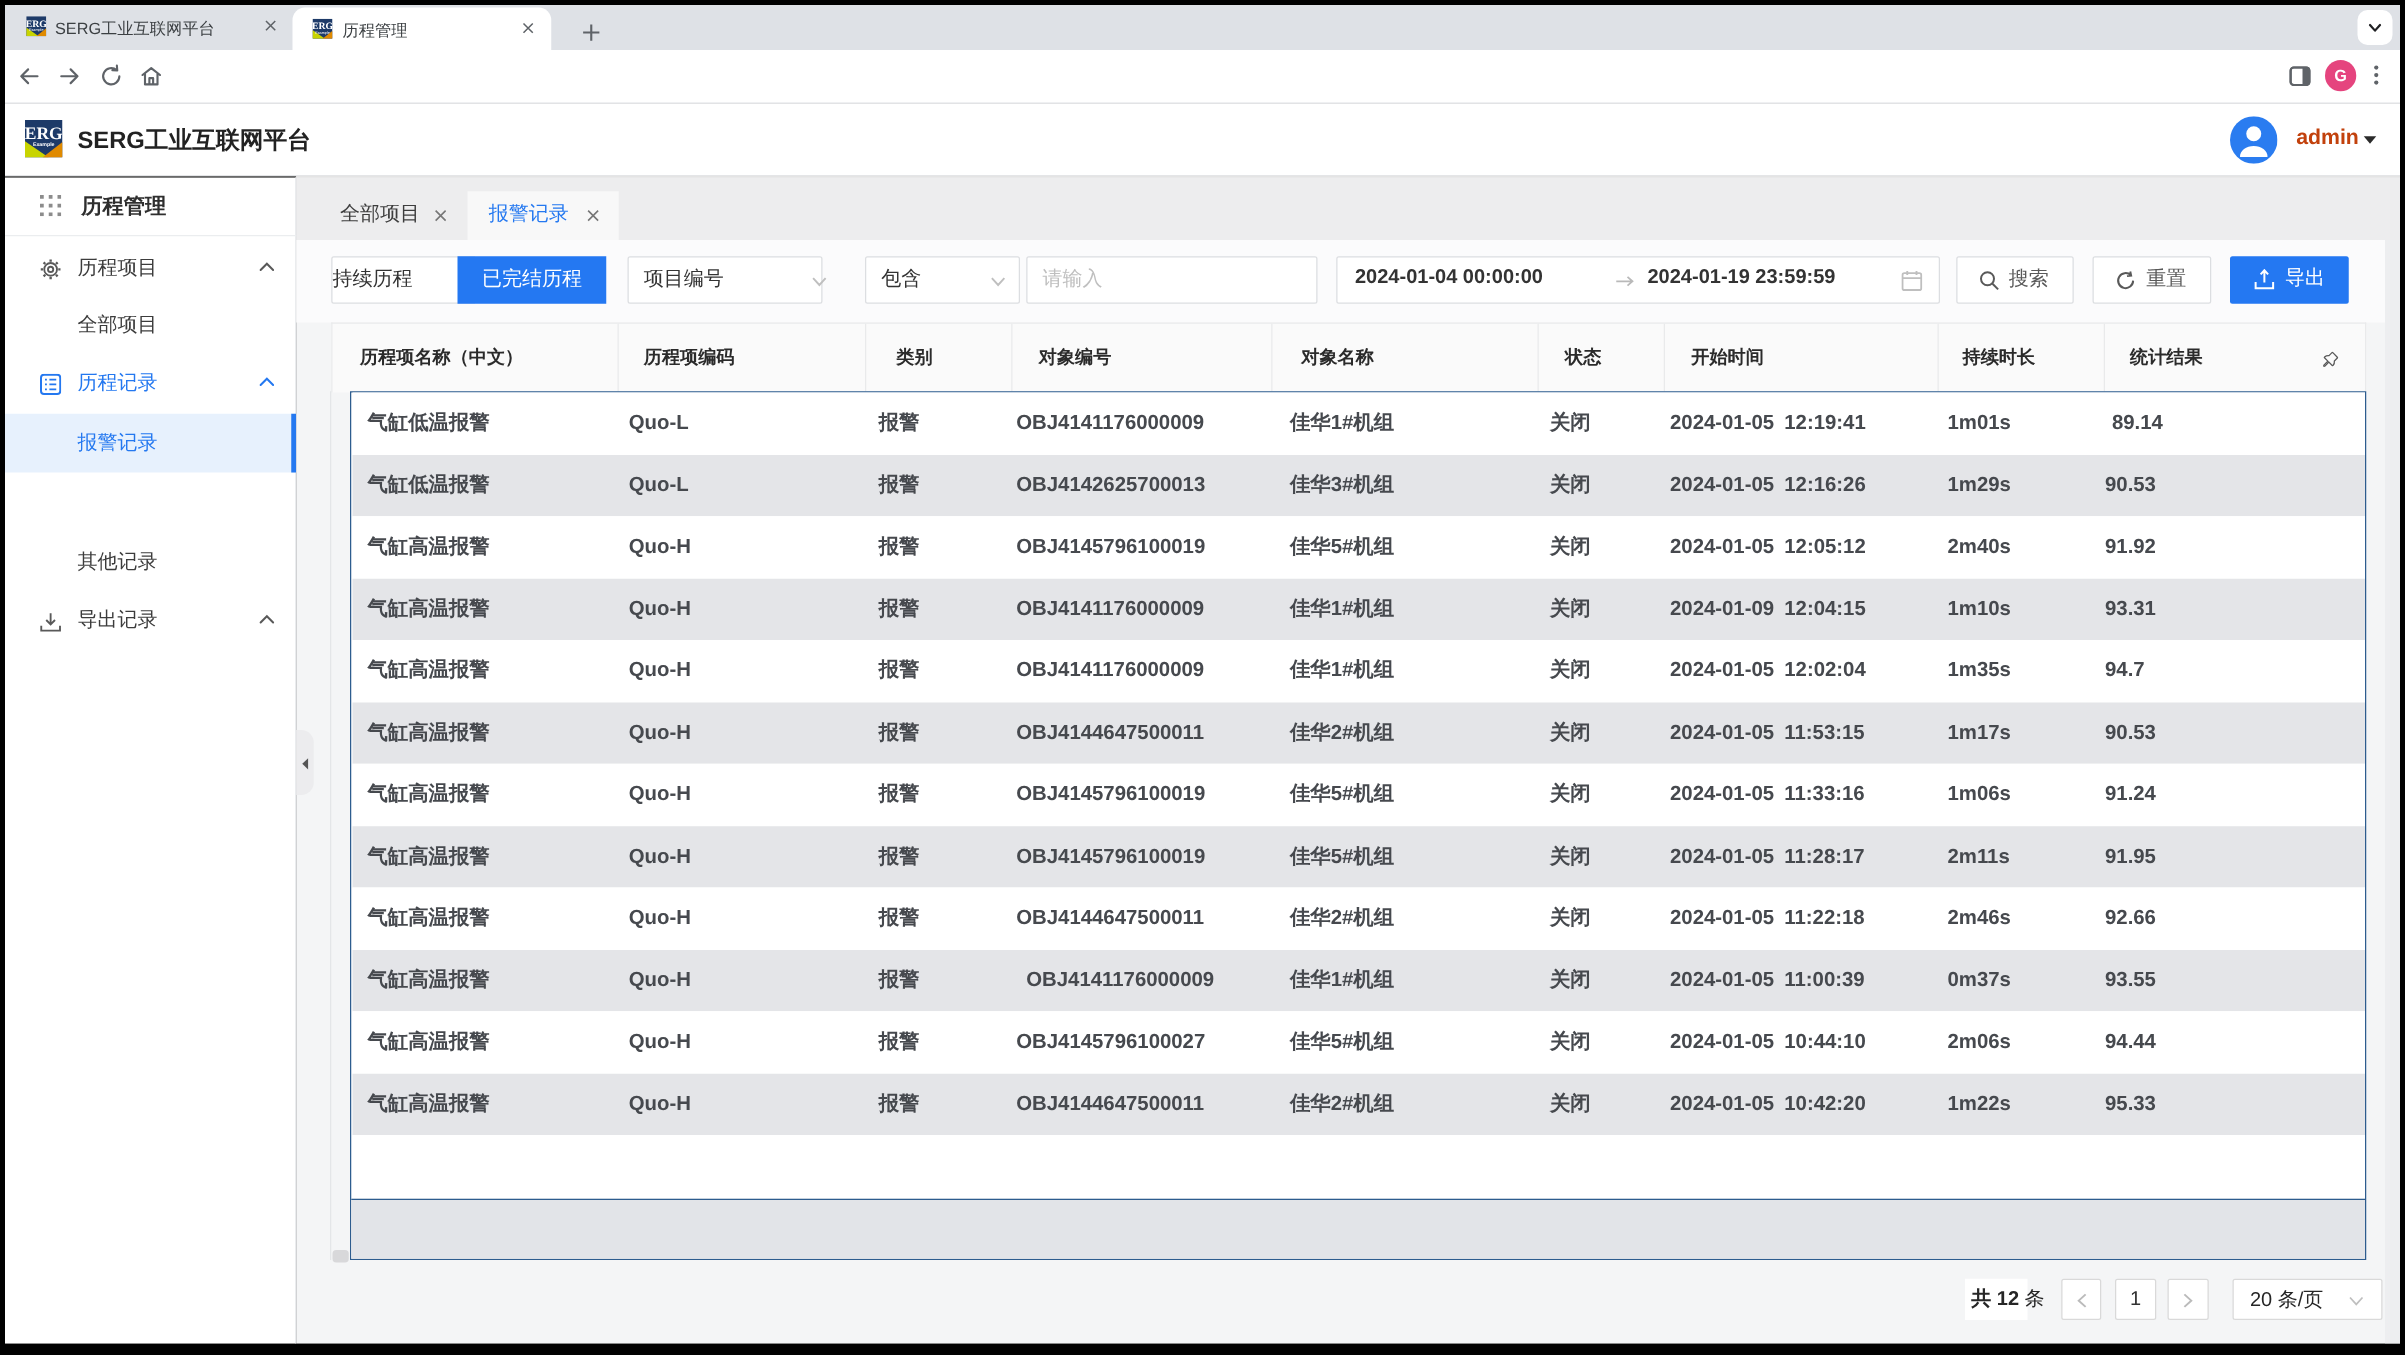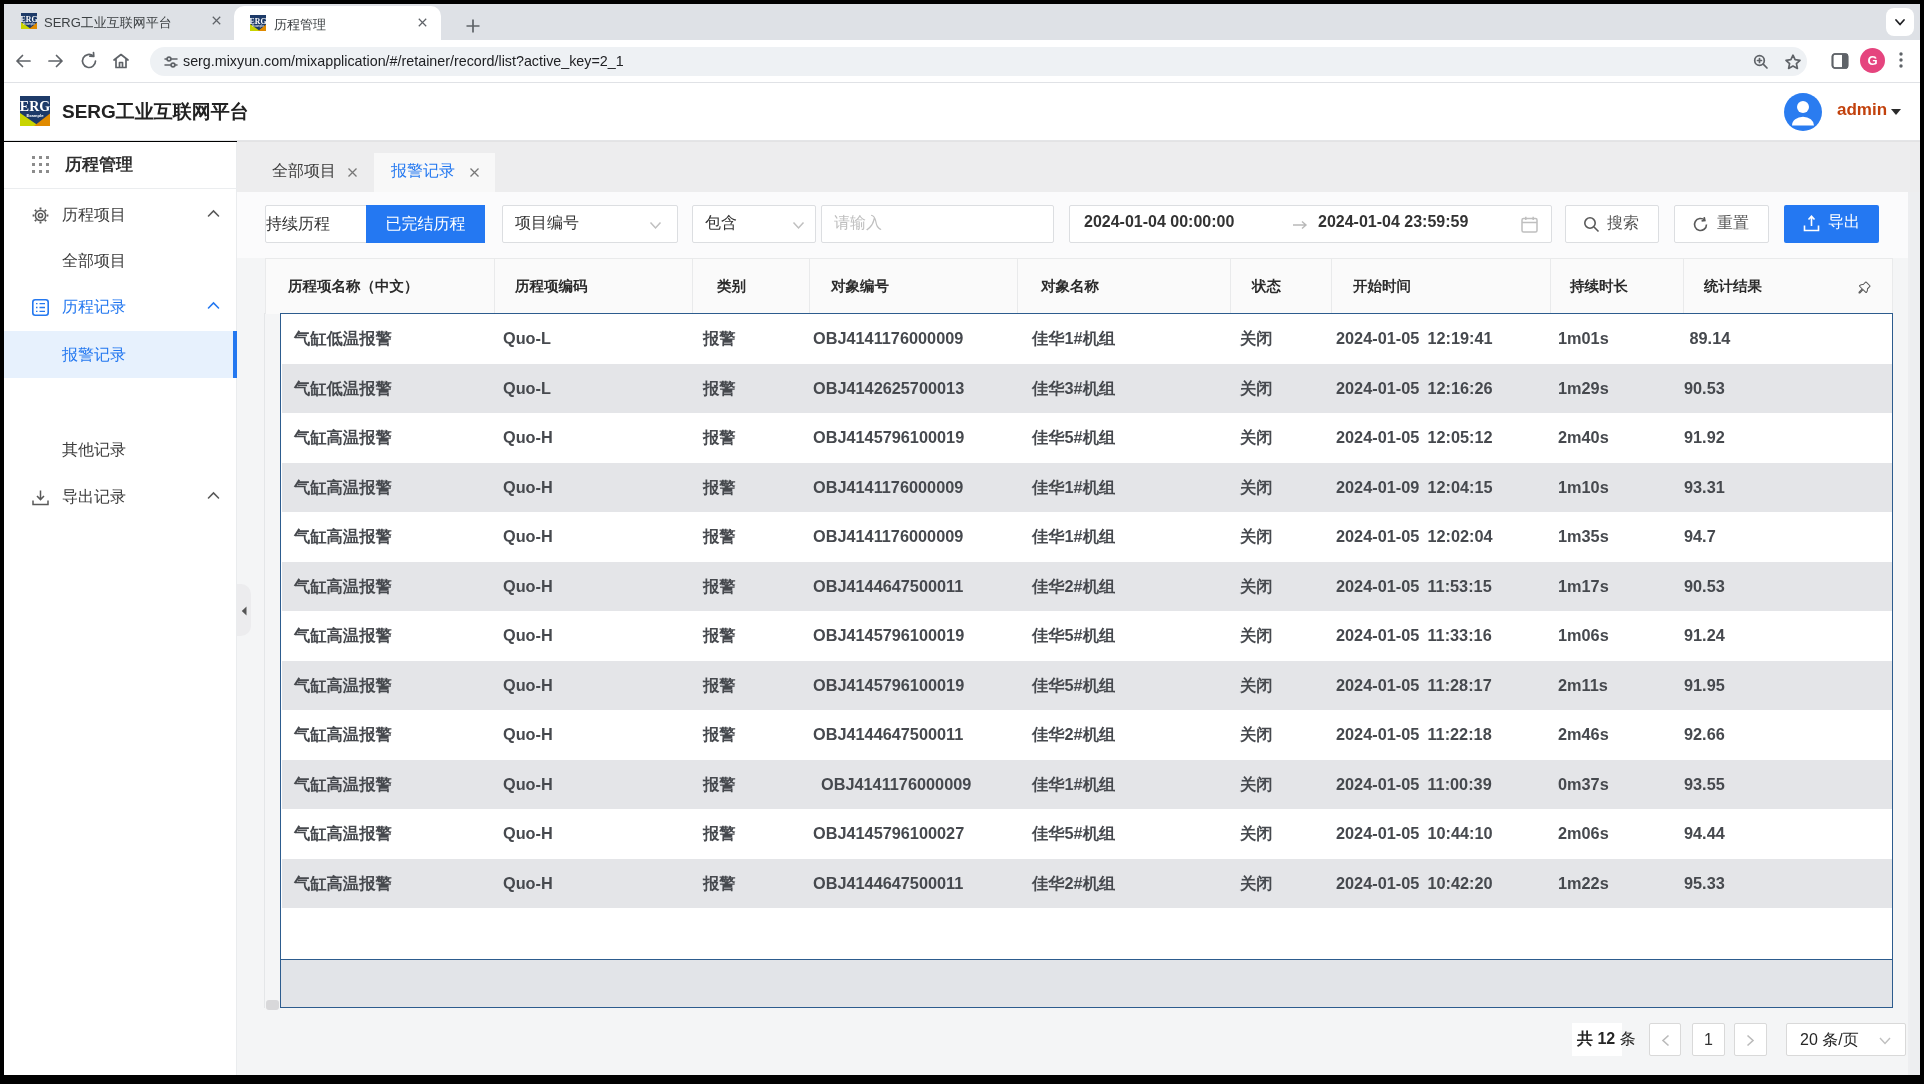--- a/index.html
+++ b/index.html
@@ -78,35 +78,20 @@
     </svg>
   <svg class="abs tbico" style="left:41px;top:10px" width="22" height="22" viewBox="0 0 22 22">
       <path d="M4 11 H17 M11.5 5.5 L17 11 L11.5 16.5"></path>
     </svg>
   <svg class="abs tbico" style="left:74px;top:10px" width="22" height="22" viewBox="0 0 22 22">
       <path d="M17.5 11 a6.5 6.5 0 1 1 -2.2 -4.9 M15.5 2.5 L15.8 6.4 L11.9 6.2"></path>
     </svg>
   <svg class="abs tbico" style="left:106px;top:10px" width="22" height="22" viewBox="0 0 22 22">
       <path d="M4 10 L11 4.5 L18 10 M6 9 V17.5 H16 V9 M9.5 17.5 V12.5 H12.5 V17.5"></path>
     </svg>
-  <div id="omni">
-    <svg class="abs tbico" style="left:13px;top:7px" width="16" height="16" viewBox="0 0 16 16">
-        <path d="M2 5 H14 M2 11 H14" stroke-width="1.5"></path>
-        <circle cx="6" cy="5" r="1.9" fill="#eef1f4"></circle>
-        <circle cx="10" cy="11" r="1.9" fill="#eef1f4"></circle>
-      </svg>
-    <div class="abs" style="left:33px;top:6px;font-size:14.3px;color:#202124">serg.mixyun.com/mixapplication/#/retainer/record/list?active_key=2_1</div>
-    <svg class="abs tbico" style="left:1602px;top:6px" width="18" height="18" viewBox="0 0 18 18">
-        <circle cx="7.5" cy="7.5" r="4.8"></circle>
-        <path d="M11.2 11.2 L15 15 M5.5 7.5 H9.5 M7.5 5.5 V9.5"></path>
-      </svg>
-    <svg class="abs tbico" style="left:1634px;top:6px" width="18" height="18" viewBox="0 0 18 18">
-        <path d="M9 2.2 L11.1 6.7 L16 7.3 L12.4 10.6 L13.4 15.4 L9 13 L4.6 15.4 L5.6 10.6 L2 7.3 L6.9 6.7 Z"></path>
-      </svg>
-  </div>
   <svg class="abs tbico" style="left:1826px;top:11px" width="20" height="20" viewBox="0 0 20 20">
       <rect x="2.5" y="3" width="15" height="14" rx="2.5"></rect>
       <path d="M12 3 V17 M12 3 H17.5 V17 H12 Z" fill="#5f6368" stroke="none"></path>
       <rect x="2.5" y="3" width="15" height="14" rx="2.5"></rect>
     </svg>
   <div class="abs" style="left:1856px;top:8px;width:25px;height:25px;border-radius:50%;background:#e5447e;color:#fff;font-size:13px;font-weight:700;text-align:center;line-height:25px">G</div>
   <svg class="abs" style="left:1887px;top:10px" width="20" height="20" viewBox="0 0 20 20">
       <g fill="#5f6368">
         <circle cx="10" cy="4" r="1.7"></circle>
         <circle cx="10" cy="10" r="1.7"></circle>
@@ -208,41 +193,41 @@
     <path d="M3.5 3.5 L11.5 11.5 M11.5 3.5 L3.5 11.5" stroke="#777" stroke-width="1.3"></path>
   </svg>
 <div class="abs" style="left:391px;top:161px;font-size:16px;color:#2478f0;font-weight:500">报警记录</div>
 <svg class="abs" style="left:467px;top:165px" width="15" height="15" viewBox="0 0 15 15">
     <path d="M3.5 3.5 L11.5 11.5 M11.5 3.5 L3.5 11.5" stroke="#777" stroke-width="1.3"></path>
   </svg>
 
 <div id="filter"></div>
 <div class="fbox" style="left:265px;width:115px;border-radius:2px 0 0 2px;text-align:left;line-height:36px"><span class="btxt">持续历程</span></div>
 <div class="abs" style="left:366px;top:205px;width:119px;height:38px;background:#2478f2;text-align:center;line-height:38px"><span style="font-size:16px;color:#fff;font-weight:500">已完结历程</span></div>
-<div class="fbox" style="left:502px;width:176px">
+<div class="fbox" style="left:502px;width:156px">
     <span class="abs btxt" style="left:12px;top:7px;font-weight:400">项目编号</span>
     <svg class="abs" style="left:146px;top:15px" width="13" height="9" viewBox="0 0 13 9">
       <path d="M1.5 1.5 L6.5 7 L11.5 1.5" stroke="#bfbfbf" stroke-width="1.5" fill="none"></path>
     </svg>
   </div>
 <div class="fbox" style="left:692px;width:124px">
     <span class="abs btxt" style="left:12px;top:7px;font-weight:400">包含</span>
     <svg class="abs" style="left:99px;top:15px" width="13" height="9" viewBox="0 0 13 9">
       <path d="M1.5 1.5 L6.5 7 L11.5 1.5" stroke="#bfbfbf" stroke-width="1.5" fill="none"></path>
     </svg>
   </div>
 <div class="fbox" style="left:821px;width:233px">
     <span class="abs" style="left:12px;top:7px;font-size:16px;color:#bfbfbf">请输入</span>
   </div>
 <div class="fbox" style="left:1069px;width:483px">
   <span class="abs" style="left:14px;top:7px;font-size:16px;font-weight:700;color:#333">2024-01-04 00:00:00</span>
   <svg class="abs" style="left:222px;top:13px" width="16" height="12" viewBox="0 0 16 12">
       <path d="M1 6 H14 M10 2.5 L14 6 L10 9.5" stroke="#b9b9b9" stroke-width="1.4" fill="none"></path>
     </svg>
-  <span class="abs" style="left:248px;top:7px;font-size:16px;font-weight:700;color:#333">2024-01-04 23:59:59</span>
+  <span class="abs" style="left:248px;top:7px;font-size:16px;font-weight:700;color:#333">2024-01-19 23:59:59</span>
   <svg class="abs" style="left:451px;top:10px" width="17" height="17" viewBox="0 0 17 17">
       <rect x="1" y="2.5" width="15" height="13.5" rx="1.5" stroke="#bfbfbf" stroke-width="1.5" fill="none"></rect>
       <path d="M1 6.5 H16 M4.8 0.8 V4 M12.2 0.8 V4" stroke="#bfbfbf" stroke-width="1.5"></path>
     </svg>
 </div>
 <div class="fbox" style="left:1565px;width:94px">
   <svg class="abs" style="left:17px;top:10px" width="17" height="17" viewBox="0 0 17 17">
       <circle cx="7" cy="7" r="5.2" stroke="#595959" stroke-width="1.6" fill="none"></circle>
       <path d="M11 11 L15.5 15.5" stroke="#595959" stroke-width="1.6"></path>
     </svg>

